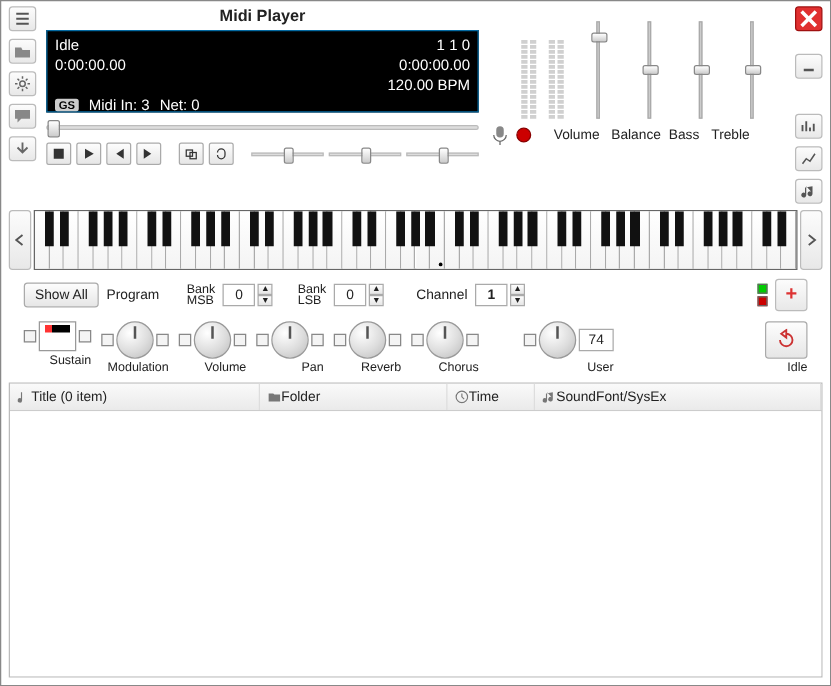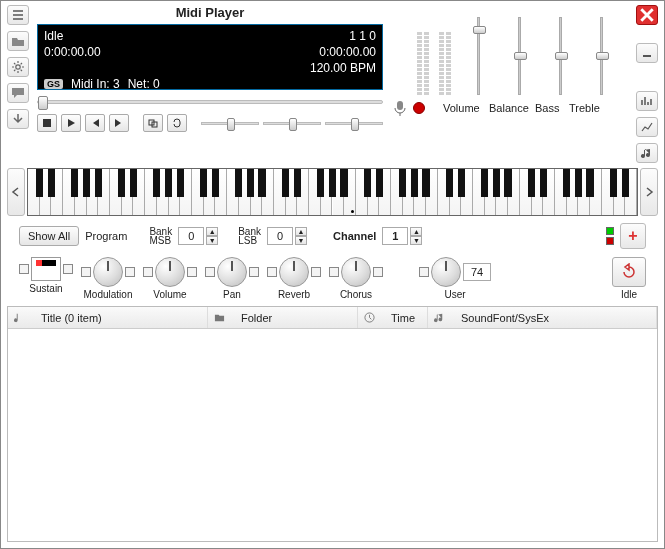--- a/index.html
+++ b/index.html
@@ -47,31 +47,31 @@
 .dot{position:absolute;bottom:2px;width:3px;height:3px;background:#000;border-radius:50%}
 .progrow{display:flex;gap:6px;align-items:center;padding:2px 12px}
 .btn{border:1px solid #aaa;border-radius:3px;background:linear-gradient(#fdfdfd,#e6e6e6);padding:3px 8px;cursor:pointer}
 .select{border:1px solid #aaa;background:#fff;padding:2px 4px;height:20px}
 .spin{display:flex;align-items:center;gap:2px}
 .spin input{width:26px;height:18px;border:1px solid #aaa;text-align:center}
 .spinbtns{display:flex;flex-direction:column}
 .spinbtns div{width:12px;height:9px;border:1px solid #aaa;background:linear-gradient(#fdfdfd,#e6e6e6);font-size:7px;line-height:7px;text-align:center;cursor:pointer}
 .led{width:8px;height:8px;border:1px solid #666}
 .knobrow{display:flex;gap:8px;align-items:flex-start;padding:2px 12px}
-.knobgrp{display:flex;flex-direction:column;align-items:center;gap:2px}
+.knobgrp{display:flex;flex-direction:column;align-items:flex-end;gap:2px}
 .knobline{display:flex;align-items:center;gap:2px}
 .sq{width:10px;height:10px;border:1px solid #888;background:#f4f4f4}
 .knob{width:30px;height:30px;border-radius:50%;background:radial-gradient(circle at 35% 30%,#fff,#ddd 55%,#bbb);border:1px solid #999;position:relative}
 .knob::after{content:"";position:absolute;left:48%;top:3px;width:2px;height:10px;background:#555}
 .susbox{width:30px;height:24px;border:1px solid #999;background:#fff;display:flex;align-items:flex-start;justify-content:center;padding-top:2px}
 .susbox .ramp{width:20px;height:6px;background:linear-gradient(90deg,#f33,#f33 30%,#000 30%)}
 .resetbtn{width:34px;height:30px;border:1px solid #aaa;border-radius:3px;background:linear-gradient(#fdfdfd,#e6e6e6);display:flex;align-items:center;justify-content:center}
 .table{flex:1;border:1px solid #bbb;display:flex;flex-direction:column;min-height:0}
 .thead{display:flex;background:linear-gradient(#fafafa,#eaeaea);border-bottom:1px solid #ccc;height:22px}
-.th{display:flex;align-items:center;gap:16px;padding:0 6px;border-right:1px solid #ddd;font-size:11px}
+.th{display:flex;align-items:center;gap:0;padding:0 6px;border-right:1px solid #ddd;font-size:11px}
 .th svg{width:11px;height:11px;fill:#777}
 .tbody{flex:1;background:#fff;overflow:auto}
 .lbl{font-size:10px}
 .num{width:28px;height:18px;border:1px solid #aaa;text-align:center;background:#fff}
 </style>
 </head>
 <body>
 
 <div class="app">
  <div class="toprow">
@@ -452,21 +452,21 @@
   <span class="lbl" style="white-space:pre;line-height:9px">Bank
 LSB</span>
   <div class="spin">
         <input value="0" style="">
         <div class="spinbtns">
           <div>▲</div>
           <div>▼</div>
         </div>
       </div>
   <div style="width:14px"></div>
-  <span style="font-weight:bold">Channel</span>
+  <span style="font-weight:normal">Channel</span>
   <div class="spin">
         <input style="font-weight: bold;" value="1">
         <div class="spinbtns">
           <div>▲</div>
           <div>▼</div>
         </div>
       </div>
   <div style="flex:1"></div>
   <div style="display:flex;flex-direction:column;gap:2px">
         <div class="led" style="background:#0c0"></div>

